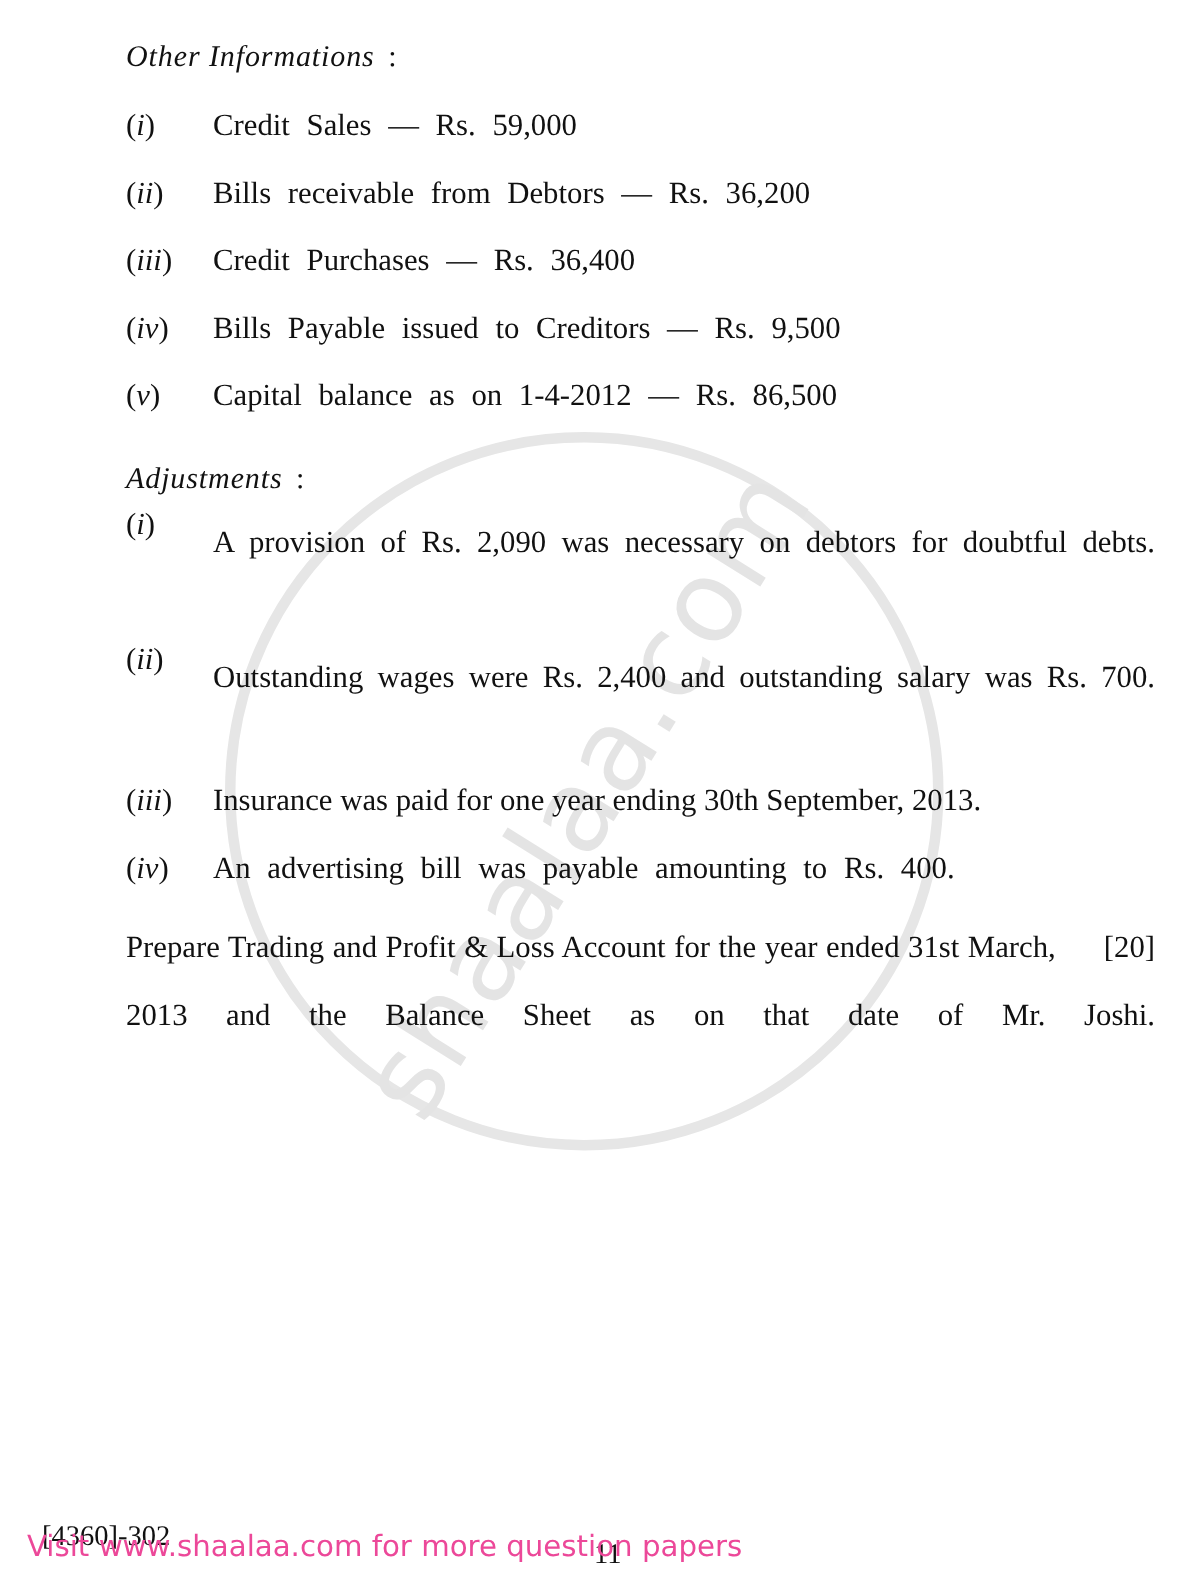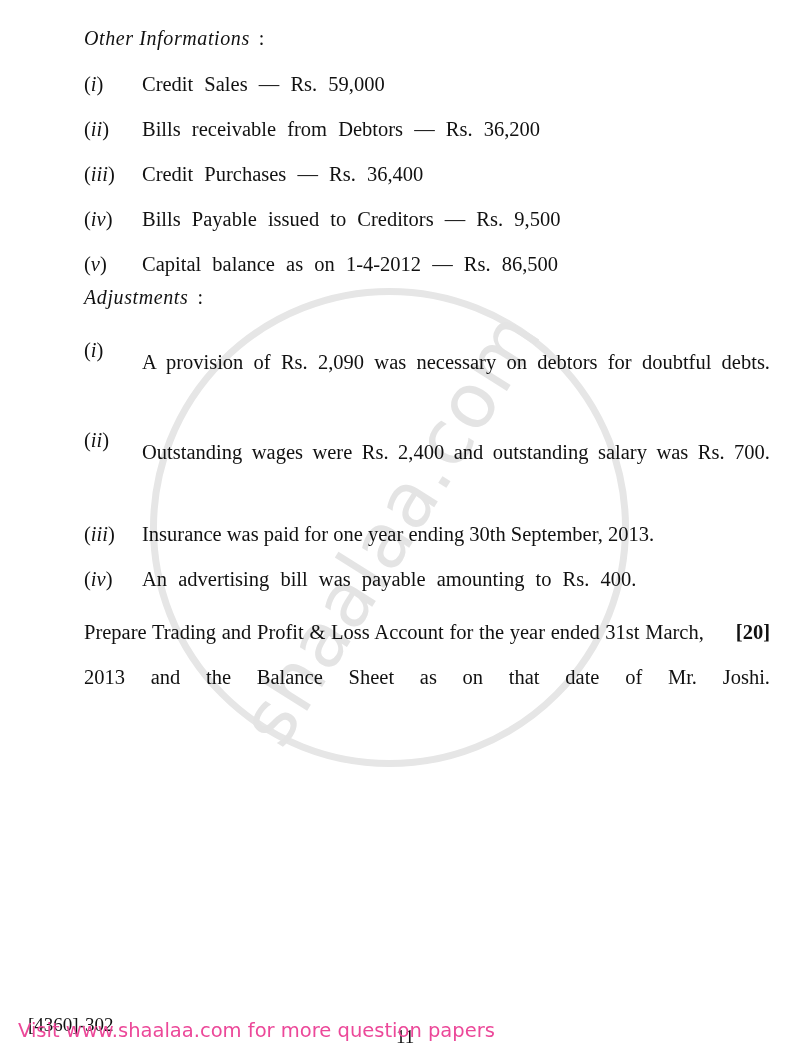--- a/index.html
+++ b/index.html
@@ -112,21 +112,20 @@
     text-align: justify;
   }
   .para::after {
     content: "";
     display: inline-block;
     width: 100%;
   }
   .para .marks {
     float: right;
     margin-left: 32px;
-    font-weight: bold;
   }
 
   
   #orig-footer {
     position: absolute;
     left: 0;
     top: 1014px;
     width: 676px;
     height: 47px;
     z-index: 3;
@@ -192,21 +191,21 @@
   <div class="item loose" style="top:209px;">
     <span class="marker"><span class="paren">(</span><span>iv</span><span class="paren">)</span></span>
     <span class="body">Bills  Payable  issued  to  Creditors  —  Rs.  9,500</span>
   </div>
 
   <div class="item loose" style="top:254px;">
     <span class="marker"><span class="paren">(</span><span>v</span><span class="paren">)</span></span>
     <span class="body">Capital  balance  as  on  1-4-2012  —  Rs.  86,500</span>
   </div>
 
-  <div class="section-head" style="top:286px;">
+  <div class="section-head" style="top:308px;">
     <span>Adjustments</span><span class="colon">:</span>
   </div>
 
   <div class="item just" style="top:340px;">
     <span class="marker"><span class="paren">(</span><span>i</span><span class="paren">)</span></span>
     <span class="body">A provision of Rs. 2,090 was necessary on debtors for doubtful debts.</span>
   </div>
 
   <div class="item just" style="top:430px;">
     <span class="marker"><span class="paren">(</span><span>ii</span><span class="paren">)</span></span>

